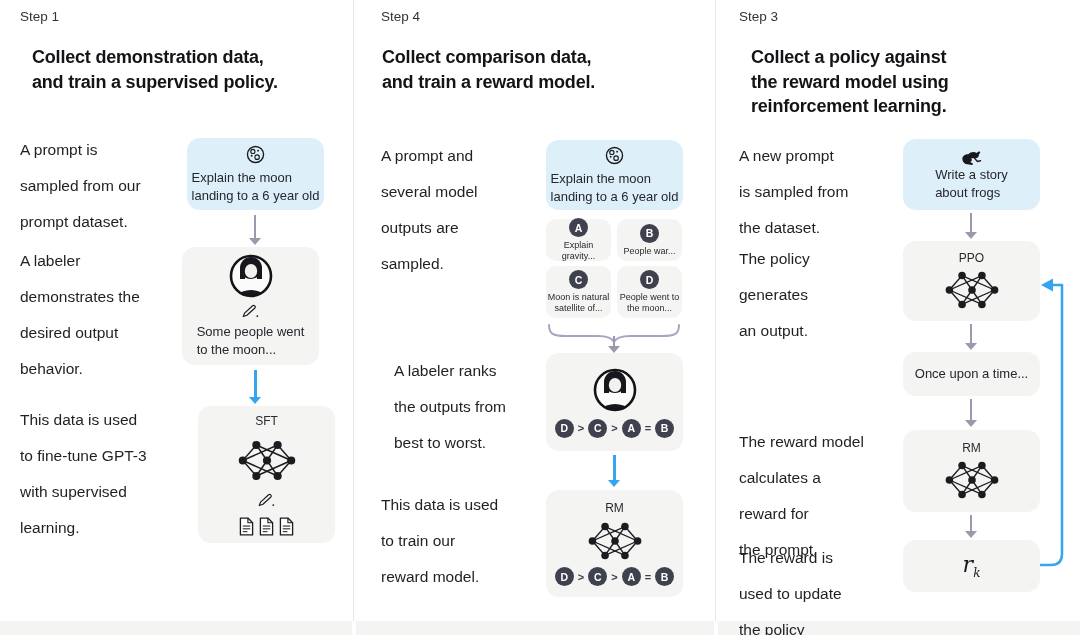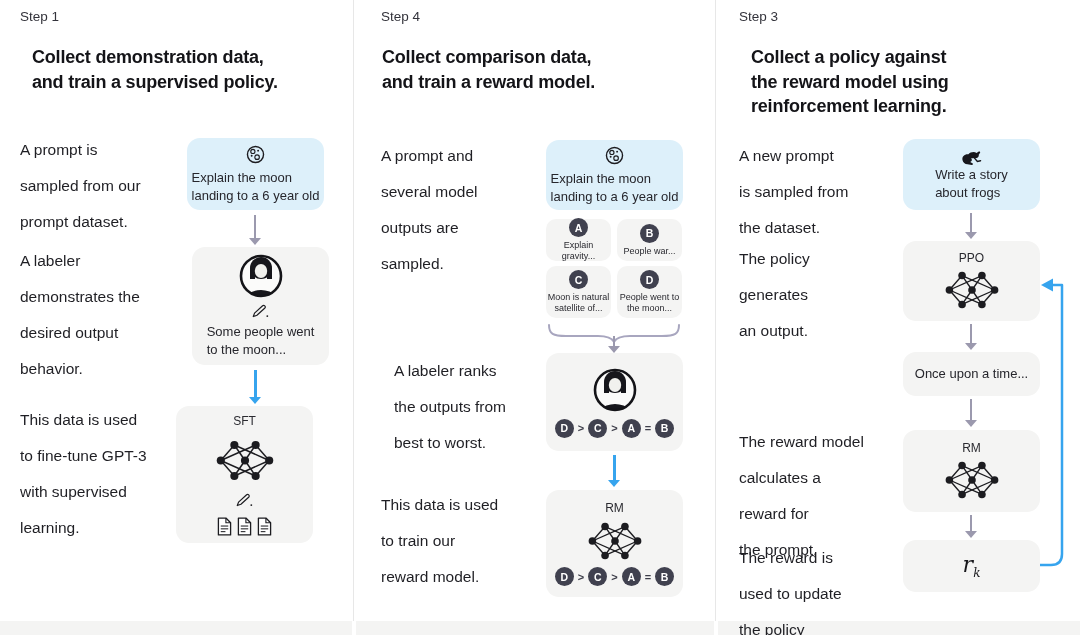--- a/index.html
+++ b/index.html
@@ -134,37 +134,37 @@
         </svg>
       <div class="boxtext">Explain the moon
 landing to a 6 year old</div>
     </div>
 
     <div class="arrow" style="left:248px;top:215px;height:30px">
         <i class="stem"></i>
         <i class="head"></i>
       </div>
 
-    <div class="box gray" style="left:192px;top:247px;height:118px;gap:5px">
+    <div class="box gray" style="left:182px;top:247px;height:118px;gap:5px">
       <svg class="icon" width="46" height="46">
           <use href="#sym-avatar"></use>
         </svg>
       <svg class="icon" width="17" height="14">
           <use href="#sym-pencil"></use>
         </svg>
       <div class="boxtext">Some people went
 to the moon...</div>
     </div>
 
     <div class="arrow blue" style="left:248px;top:370px;height:34px">
         <i class="stem"></i>
         <i class="head"></i>
       </div>
 
-    <div class="box gray" style="left:176px;top:406px;height:137px;gap:10px">
+    <div class="box gray" style="left:198px;top:406px;height:137px;gap:10px">
       <div class="modlabel">SFT</div>
       <svg class="icon" width="60" height="45">
           <use href="#sym-net"></use>
         </svg>
       <svg class="icon" width="17" height="14">
           <use href="#sym-pencil"></use>
         </svg>
       <div style="display:flex;gap:5px">
         <svg class="icon" width="15" height="19">
             <use href="#sym-doc"></use>

